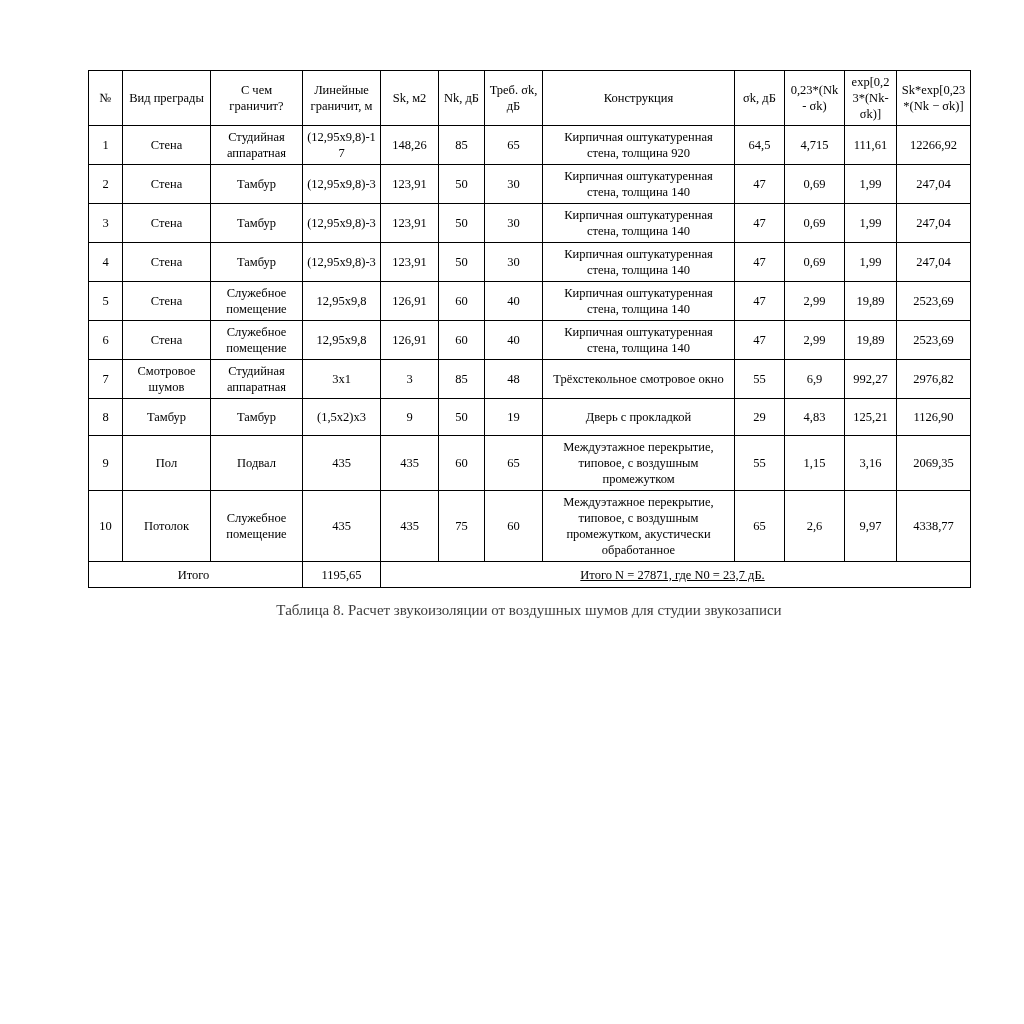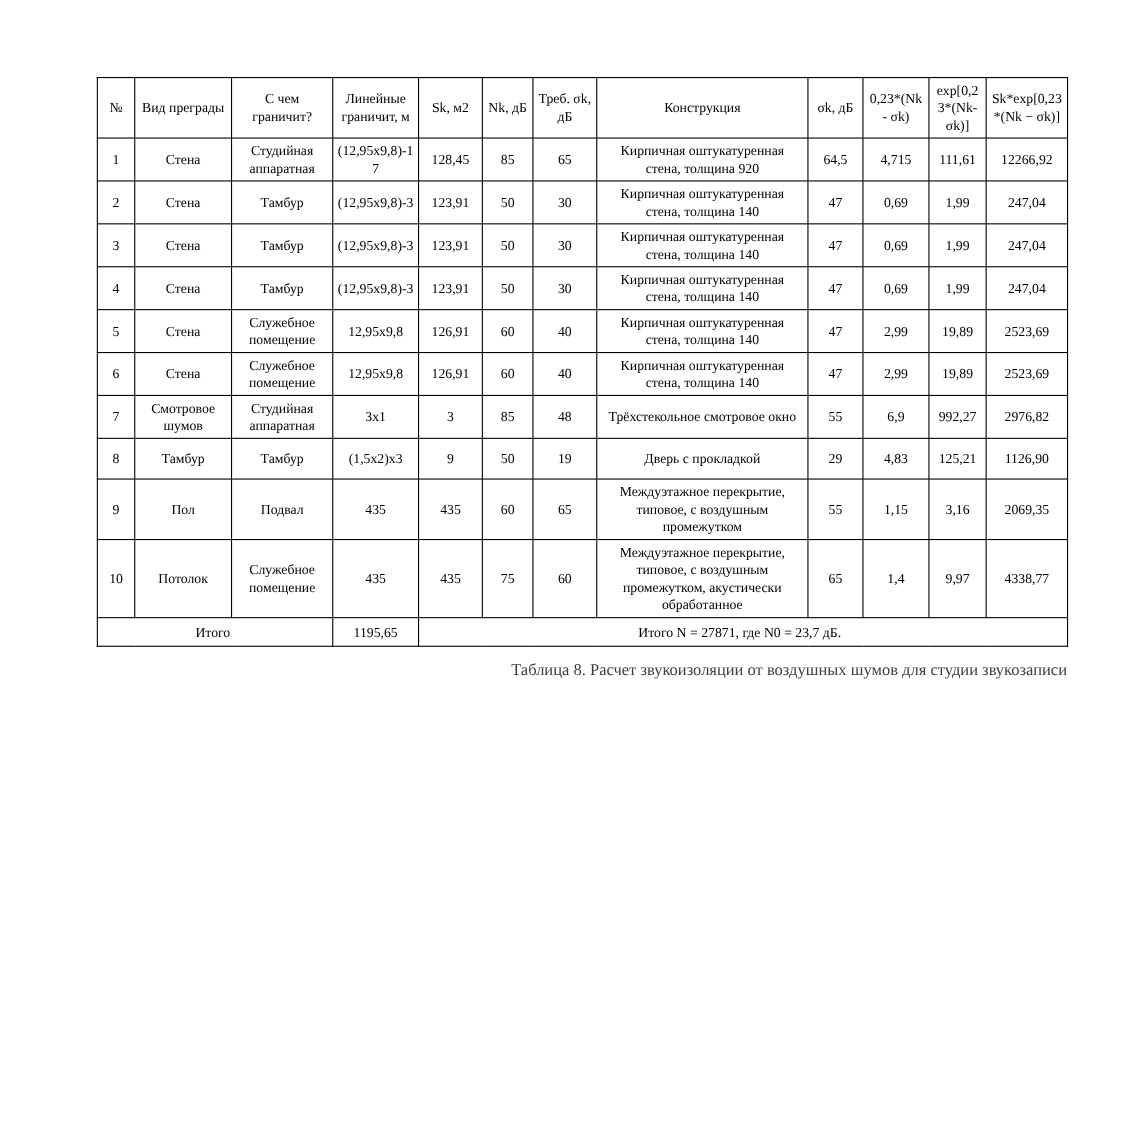--- a/index.html
+++ b/index.html
@@ -37,26 +37,26 @@
     padding: 3px 4px;
     text-align: center;
     vertical-align: middle;
     font-weight: normal;
     word-wrap: break-word;
   }
   table.calc thead th { height: 50px; }
   table.calc tbody td { height: 37px; }
   tfoot td { height: 26px; }
   .ftr-label { text-align: center; padding-right: 8px !important; }
-  .ftr-total { text-align: right; padding-right: 10px !important; }
+  .ftr-total { text-align: right; padding-right: 10px !important; text-decoration: underline; }
   .caption {
     margin-top: 14px;
     font-size: 15px;
     color: #3d3d3d;
-    text-align: right;
+    text-align: center;
   }
   .pagenum {
     margin-top: 16px;
     padding-right: 38px;
     text-align: right;
     font-size: 12px;
     color: #000000;
   }
 </style>
 </head>
@@ -95,21 +95,21 @@
           <th>exp[0,23*(Nk-σk)]</th>
           <th>Sk*exp[0,23*(Nk − σk)]</th>
         </tr>
       </thead>
       <tbody>
           <tr>
             <td>1</td>
             <td>Стена</td>
             <td>Студийная аппаратная</td>
             <td>(12,95х9,8)-17</td>
-            <td>128,45</td>
+            <td>148,26</td>
             <td>85</td>
             <td>65</td>
             <td>Кирпичная оштукатуренная стена, толщина 920</td>
             <td>64,5</td>
             <td>4,715</td>
             <td>111,61</td>
             <td>12266,92</td>
           </tr>
           <tr>
             <td>2</td>
@@ -226,21 +226,21 @@
           <tr>
             <td>10</td>
             <td>Потолок</td>
             <td>Служебное помещение</td>
             <td>435</td>
             <td>435</td>
             <td>75</td>
             <td>60</td>
             <td>Междуэтажное перекрытие, типовое, с воздушным промежутком, акустически обработанное</td>
             <td>65</td>
-            <td>1,4</td>
+            <td>2,6</td>
             <td>9,97</td>
             <td>4338,77</td>
           </tr>
         </tbody>
       <tfoot>
         <tr>
           <td colspan="3" class="ftr-label">Итого</td>
           <td colspan="1" style="text-align:center">1195,65</td>
           <td colspan="8" class="ftr-total">Итого N =  27871, где N0 = 23,7 дБ.</td>
         </tr>

